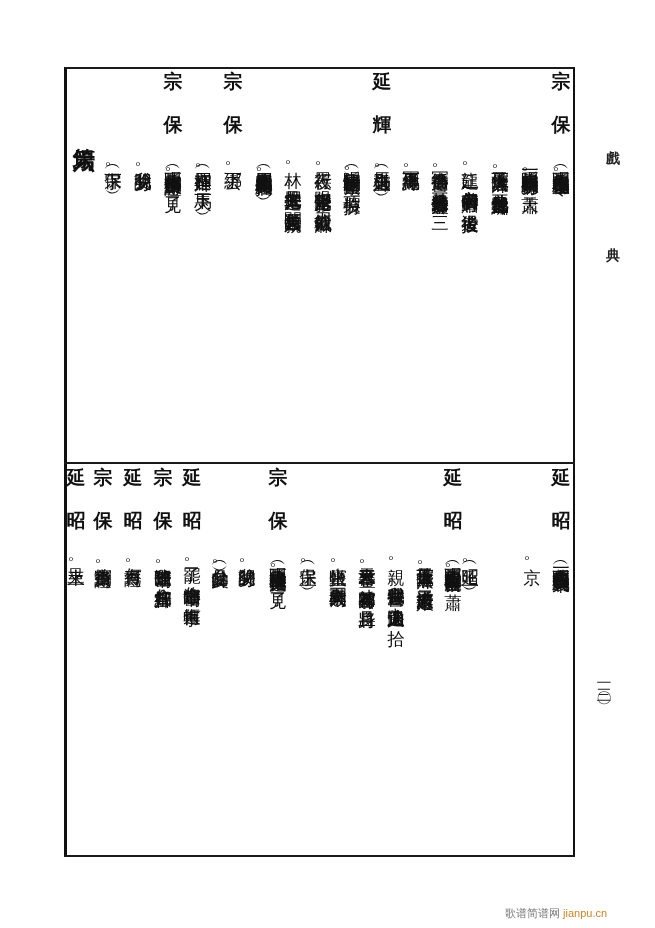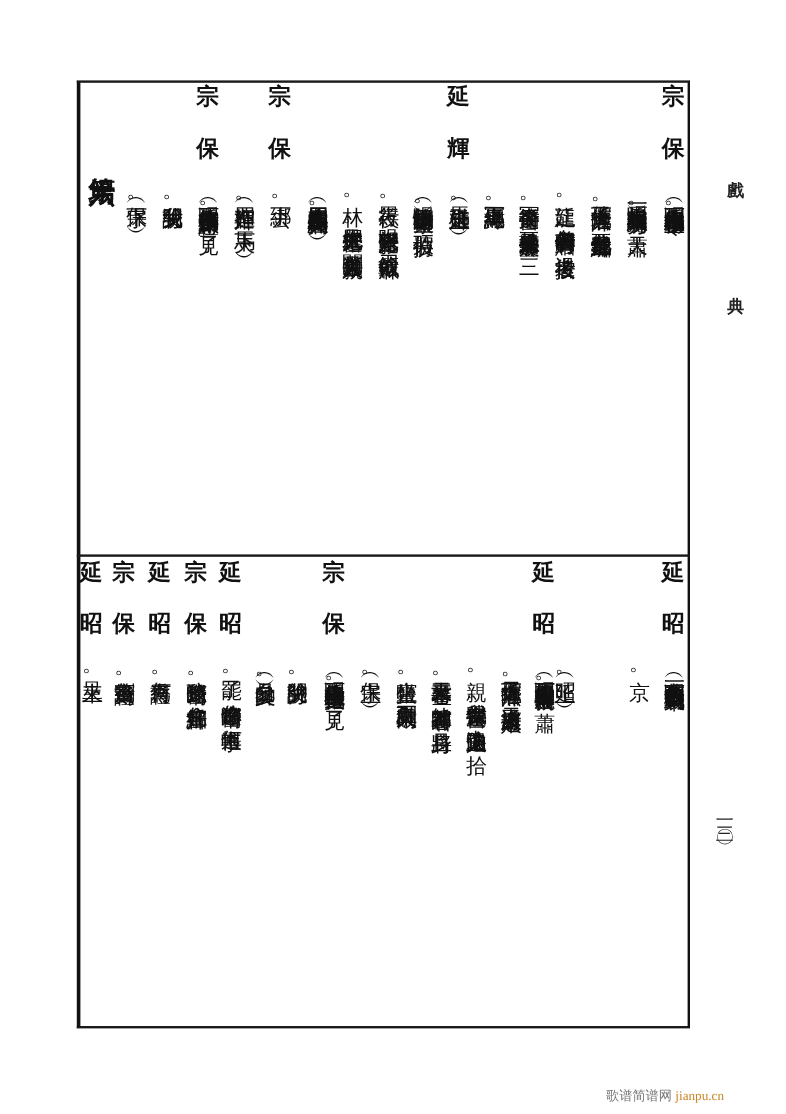--- a/index.html
+++ b/index.html
@@ -30,21 +30,21 @@
   .col .text.bold { font-weight: bold; }
   .margin-label {
     position: absolute; left: 606px; font-size: 14px; font-weight: bold; color: #222;
   }
   .page-number {
     position: absolute; left: 594px; top: 675px; writing-mode: vertical-rl;
     font-size: 15px; color: #222; letter-spacing: 2px;
   }
   .watermark {
     position: absolute; left: 505px; top: 906px; font-size: 11px; color: #777;
-    font-family: Liberation Serif, serif; white-space: nowrap;
+    font-family: Liberation Sans, sans-serif; white-space: nowrap;
   }
   .watermark .latin { color: #c9872a; }
 </style>
 </head>
 <body>
 
 <div class="frame"></div>
 <div class="divider"></div>
 
 <div class="register upper">

